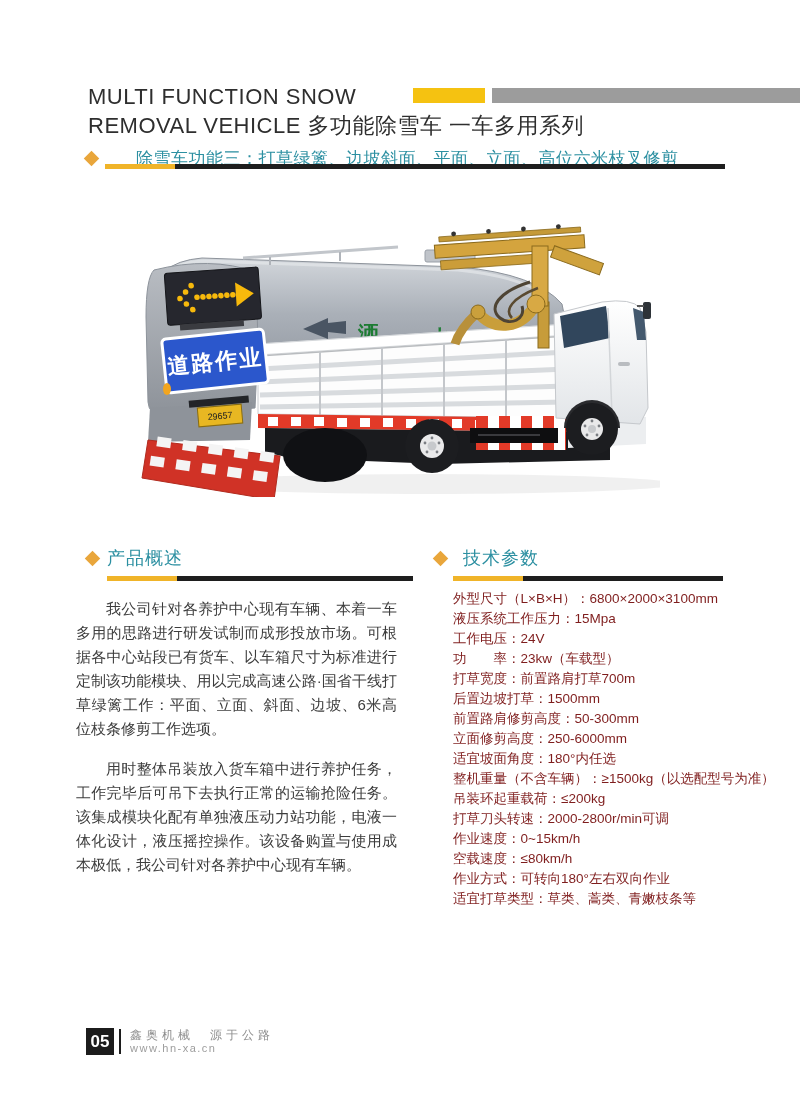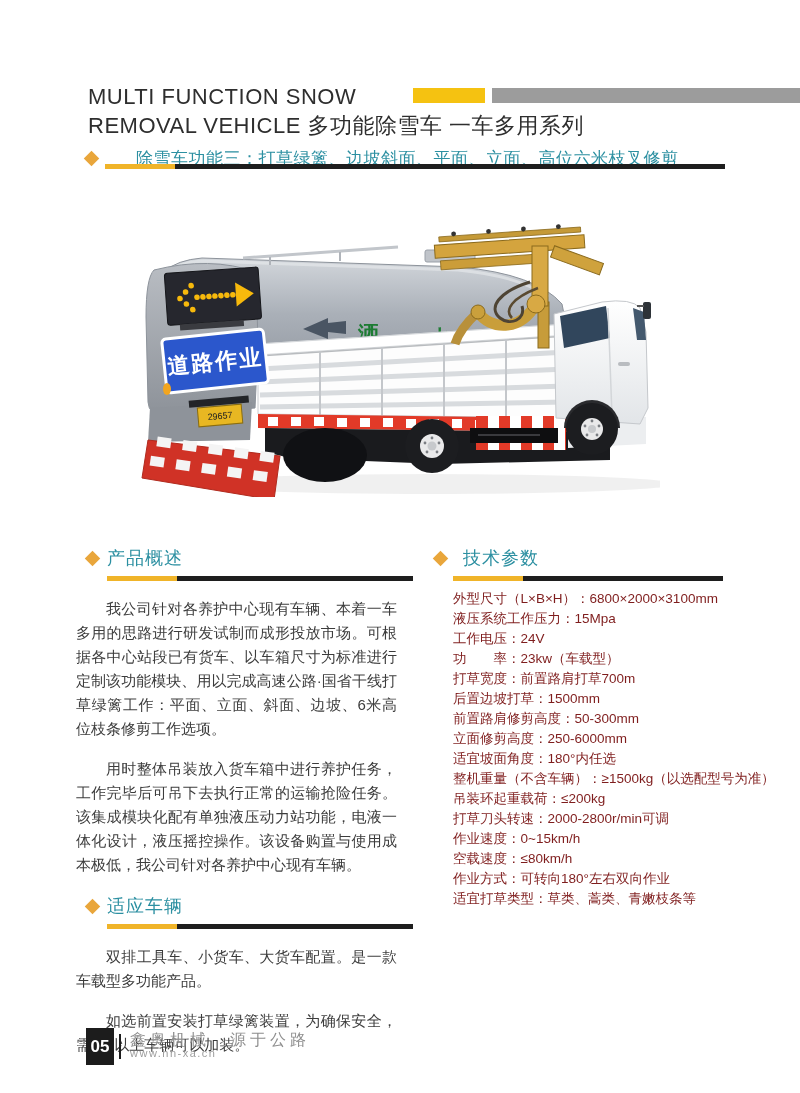--- a/index.html
+++ b/index.html
@@ -34,25 +34,25 @@
     background:linear-gradient(to right,#F0B429 0 70px,#1E1E1E 70px 100%);}
   .col-left .sec-rule{margin-left:47px;width:306px;}
   .col-right .sec-rule{margin-left:20px;width:270px;}
   .body-text{margin-top:7px;}
   .body-text p{margin:16px;font-size:15px;line-height:24px;text-align:justify;text-indent:2em;color:#3c3c3c;}
   .sec2{margin-top:10px;}
   .spec-list{list-style:none;margin:8px 0 0 0;padding:0 0 0 20px;}
   .spec-list li{font-size:13.5px;line-height:20px;color:#7f1d1d;white-space:nowrap;}
   
   .footer{position:absolute;left:86px;top:1028px;display:flex;align-items:center;}
-  .page-num-box{width:28px;height:37px;background:#1c1c1c;color:#fff;font-size:17px;font-weight:bold;
+  .page-num-box{width:28px;height:27px;background:#1c1c1c;color:#fff;font-size:17px;font-weight:bold;
     display:flex;align-items:center;justify-content:center;}
   .footer-divider{width:2px;height:25px;background:#1c1c1c;margin-left:5px;}
   .footer-texts{margin-left:9px;}
-  .brand-line{font-size:16px;color:#8e8e8e;letter-spacing:4px;line-height:14px;}
+  .brand-line{font-size:12px;color:#8e8e8e;letter-spacing:4px;line-height:14px;}
   .site-line{font-size:11px;color:#9d9d9d;letter-spacing:1.5px;line-height:13px;}
 </style>
 </head>
 <body>
 
 <div class="page">
 
   <div class="title-block">
     <div class="title-line">MULTI FUNCTION SNOW</div>
     <div class="title-line">REMOVAL VEHICLE 多功能除雪车 一车多用系列</div>
@@ -267,31 +267,20 @@
     <div class="sec-head">
       <span class="diamond"></span>
       <span class="sec-title">产品概述</span>
     </div>
     <div class="sec-rule"></div>
     <div class="body-text">
       <p>我公司针对各养护中心现有车辆、本着一车多用的思路进行研发试制而成形投放市场。可根据各中心站段已有货车、以车箱尺寸为标准进行定制该功能模块、用以完成高速公路·国省干线打草绿篱工作：平面、立面、斜面、边坡、6米高位枝条修剪工作选项。</p>
       <p>用时整体吊装放入货车箱中进行养护任务，工作完毕后可吊下去执行正常的运输抢险任务。该集成模块化配有单独液压动力站功能，电液一体化设计，液压摇控操作。该设备购置与使用成本极低，我公司针对各养护中心现有车辆。</p>
     </div>
 
-    <div class="sec2">
-      <div class="sec-head">
-        <span class="diamond"></span>
-        <span class="sec-title">适应车辆</span>
-      </div>
-      <div class="sec-rule"></div>
-      <div class="body-text">
-        <p>双排工具车、小货车、大货车配置。是一款车载型多功能产品。</p>
-        <p>如选前置安装打草绿篱装置，为确保安全，需5吨以上车辆可以加装。</p>
-      </div>
-    </div>
   </div>
 
   <div class="col col-right">
     <div class="sec-head">
       <span class="diamond"></span>
       <span class="sec-title">技术参数</span>
     </div>
     <div class="sec-rule"></div>
     <ul class="spec-list">
       <li>外型尺寸（L×B×H）：6800×2000×3100mm</li>

